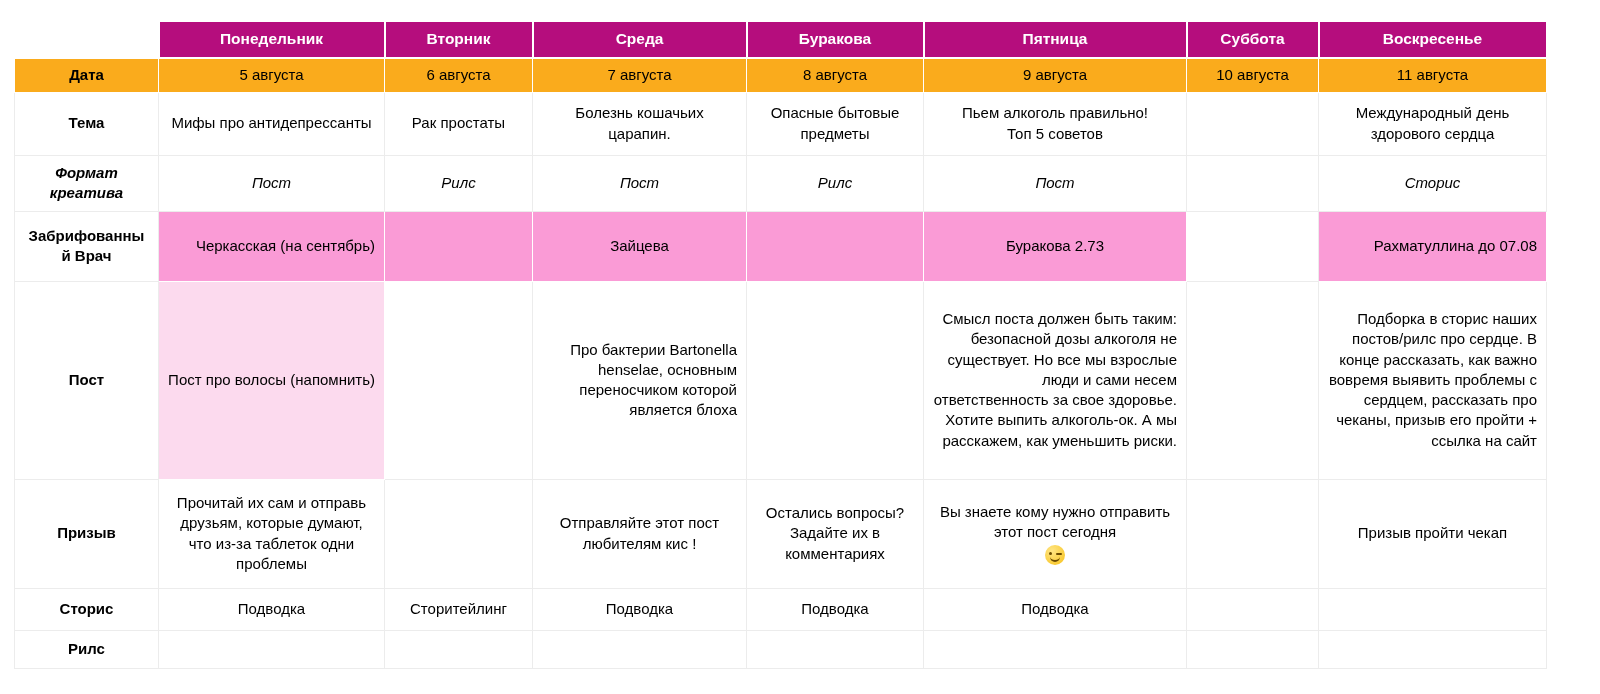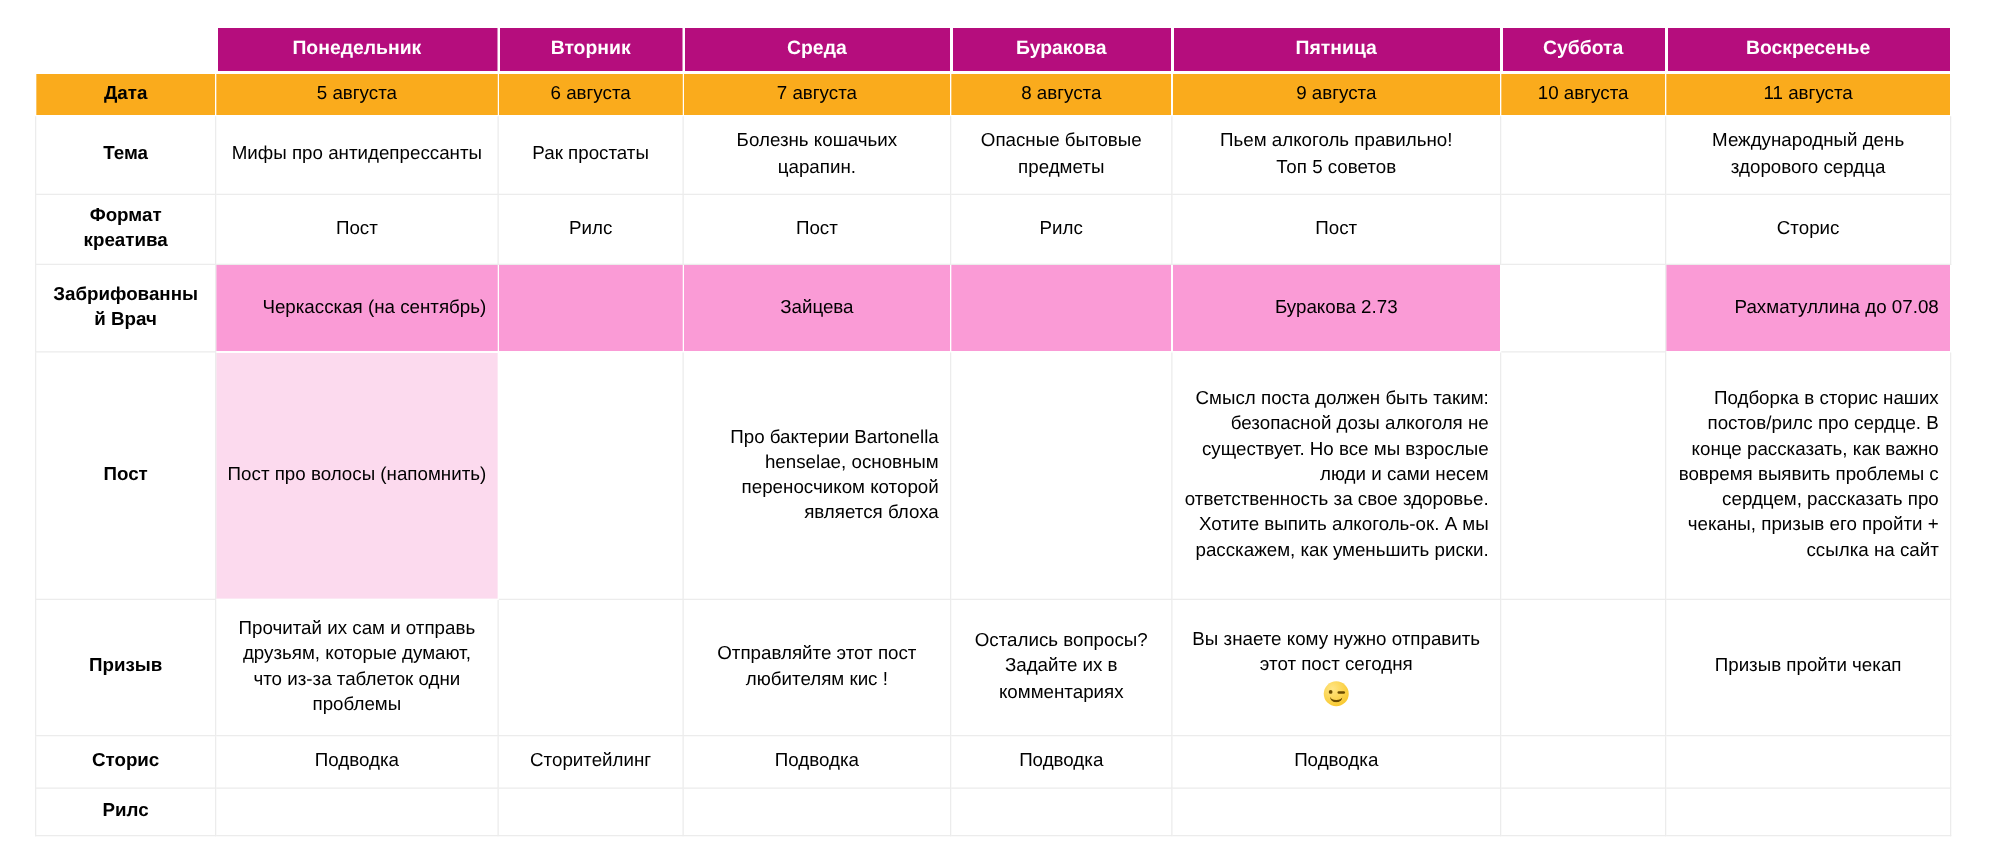--- a/index.html
+++ b/index.html
@@ -1,27 +1,27 @@
 <!DOCTYPE html>
 <html><head>
 <meta charset="utf-8">
 <style>
   html,body{margin:0;padding:0;background:#ffffff;}
   body{font-family:"Liberation Sans",sans-serif;color:#000;}
-  .page{position:relative;width:1600px;height:694px;box-sizing:border-box;padding:20px 40px 0 28px;overflow:hidden;background:#fff;}
+  .page{position:relative;width:1600px;height:694px;box-sizing:border-box;padding:20px 40px 0 14px;overflow:hidden;background:#fff;}
   table.cal{border-collapse:collapse;table-layout:fixed;width:1532px;font-size:15px;line-height:1.35;}
   th,td{box-sizing:border-box;padding:3px 9px;text-align:center;vertical-align:middle;white-space:pre-line;border:1px solid #ECECEC;overflow:hidden;word-wrap:break-word;}
   th.row-label{font-weight:bold;}
   th.corner{border:none;background:transparent;}
   th.day-header{background:var(--day-bg,#B50D7D);color:#fff;font-weight:bold;border:2px solid #ffffff;font-size:15.5px;}
   tr.row-header{height:37px;}
   tr.row-date{height:34px;margin-top:32px;}
   tr.row-date th,tr.row-date td{background:var(--date-bg,#FAAB1C);border-color:rgba(255,255,255,0.45);}
   tr.row-theme{height:63px;}
-  tr.row-format{height:56px;}
+  tr.row-format{height:56px;font-style:italic;}
   tr.row-doctor{height:70px;}
   tr.row-post{height:198px;}
   tr.row-cta{height:109px;}
   tr.row-stories{height:42px;}
   tr.row-reels{height:38px;}
   td.bg-pink{background:var(--pink,#FA9BD6);border-color:rgba(255,255,255,0.55);}
   td.bg-pink-light{background:var(--pink-light,#FCDAEE);border-color:rgba(255,255,255,0.7);}
   td.align-left{text-align:right;}
   .cta-text{display:block;}
   .wink{display:inline-block;width:20px;height:20px;margin-top:3px;border-radius:50%;position:relative;background:radial-gradient(circle at 35% 30%,#FFE584,#F7C117);vertical-align:middle;}

